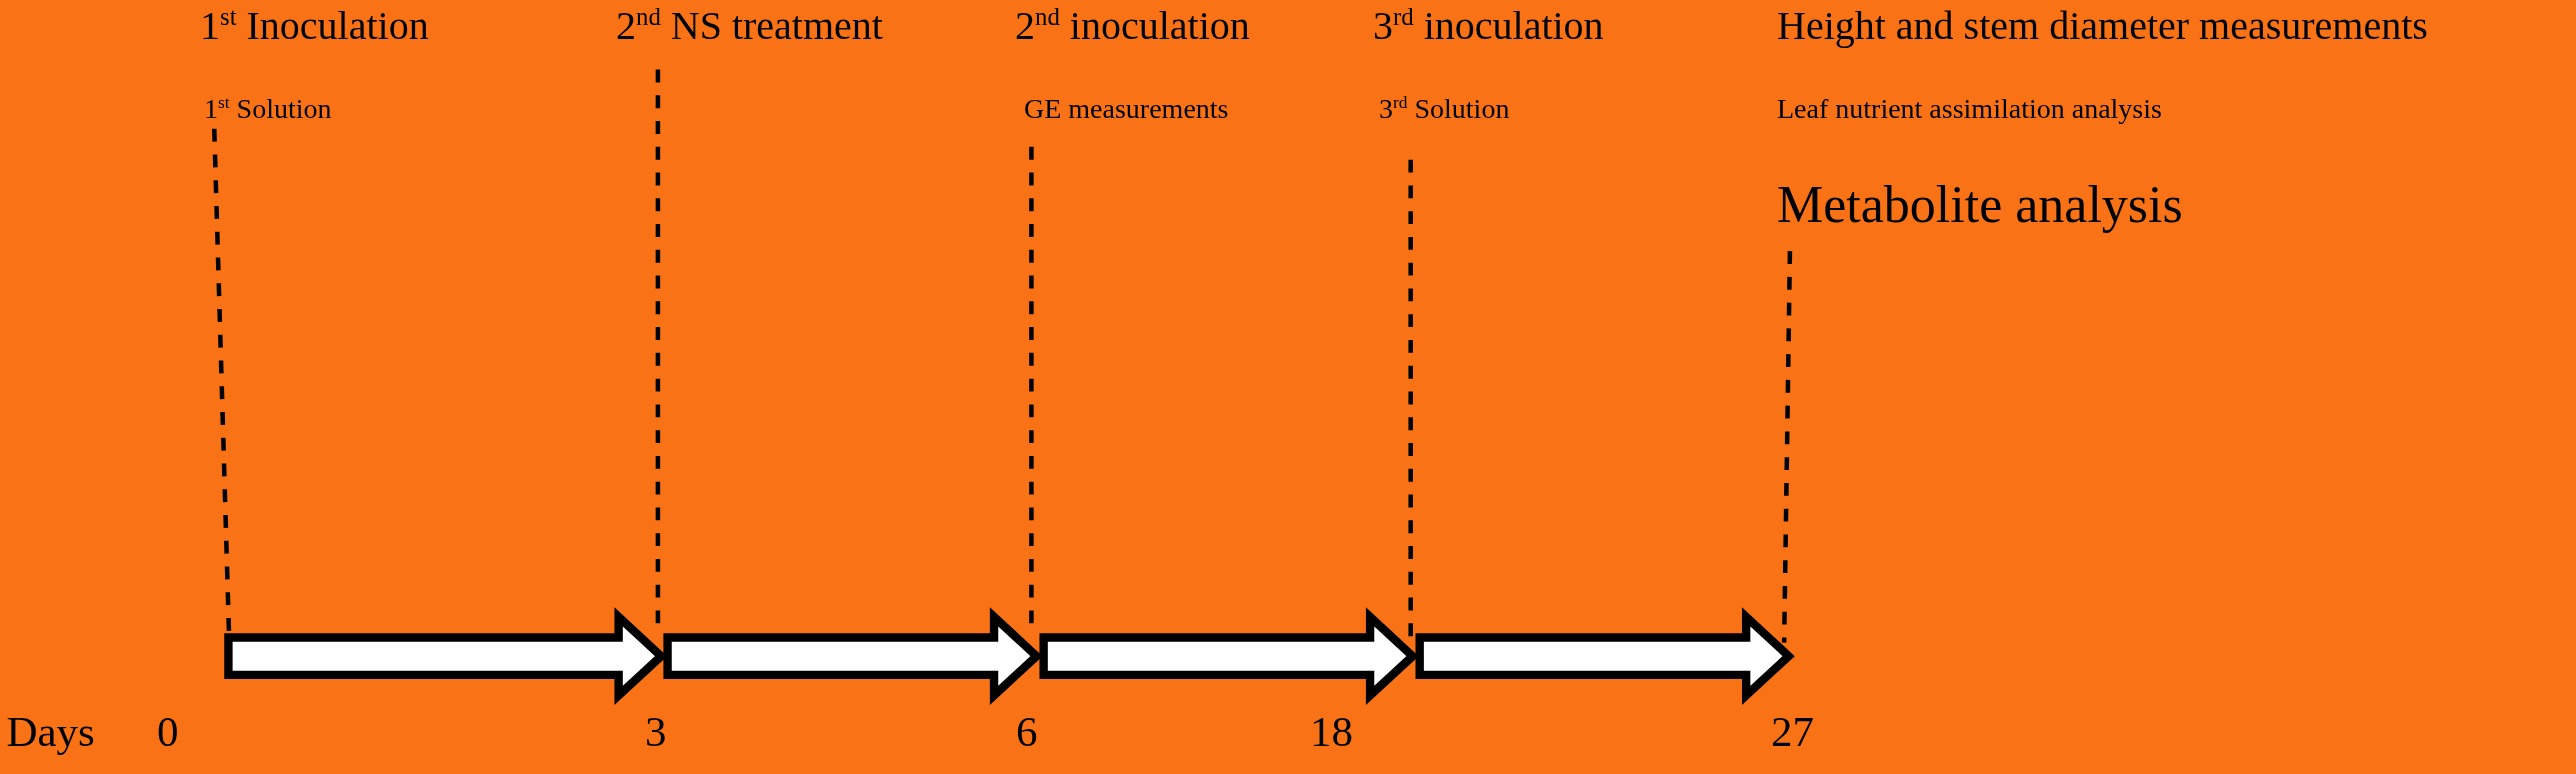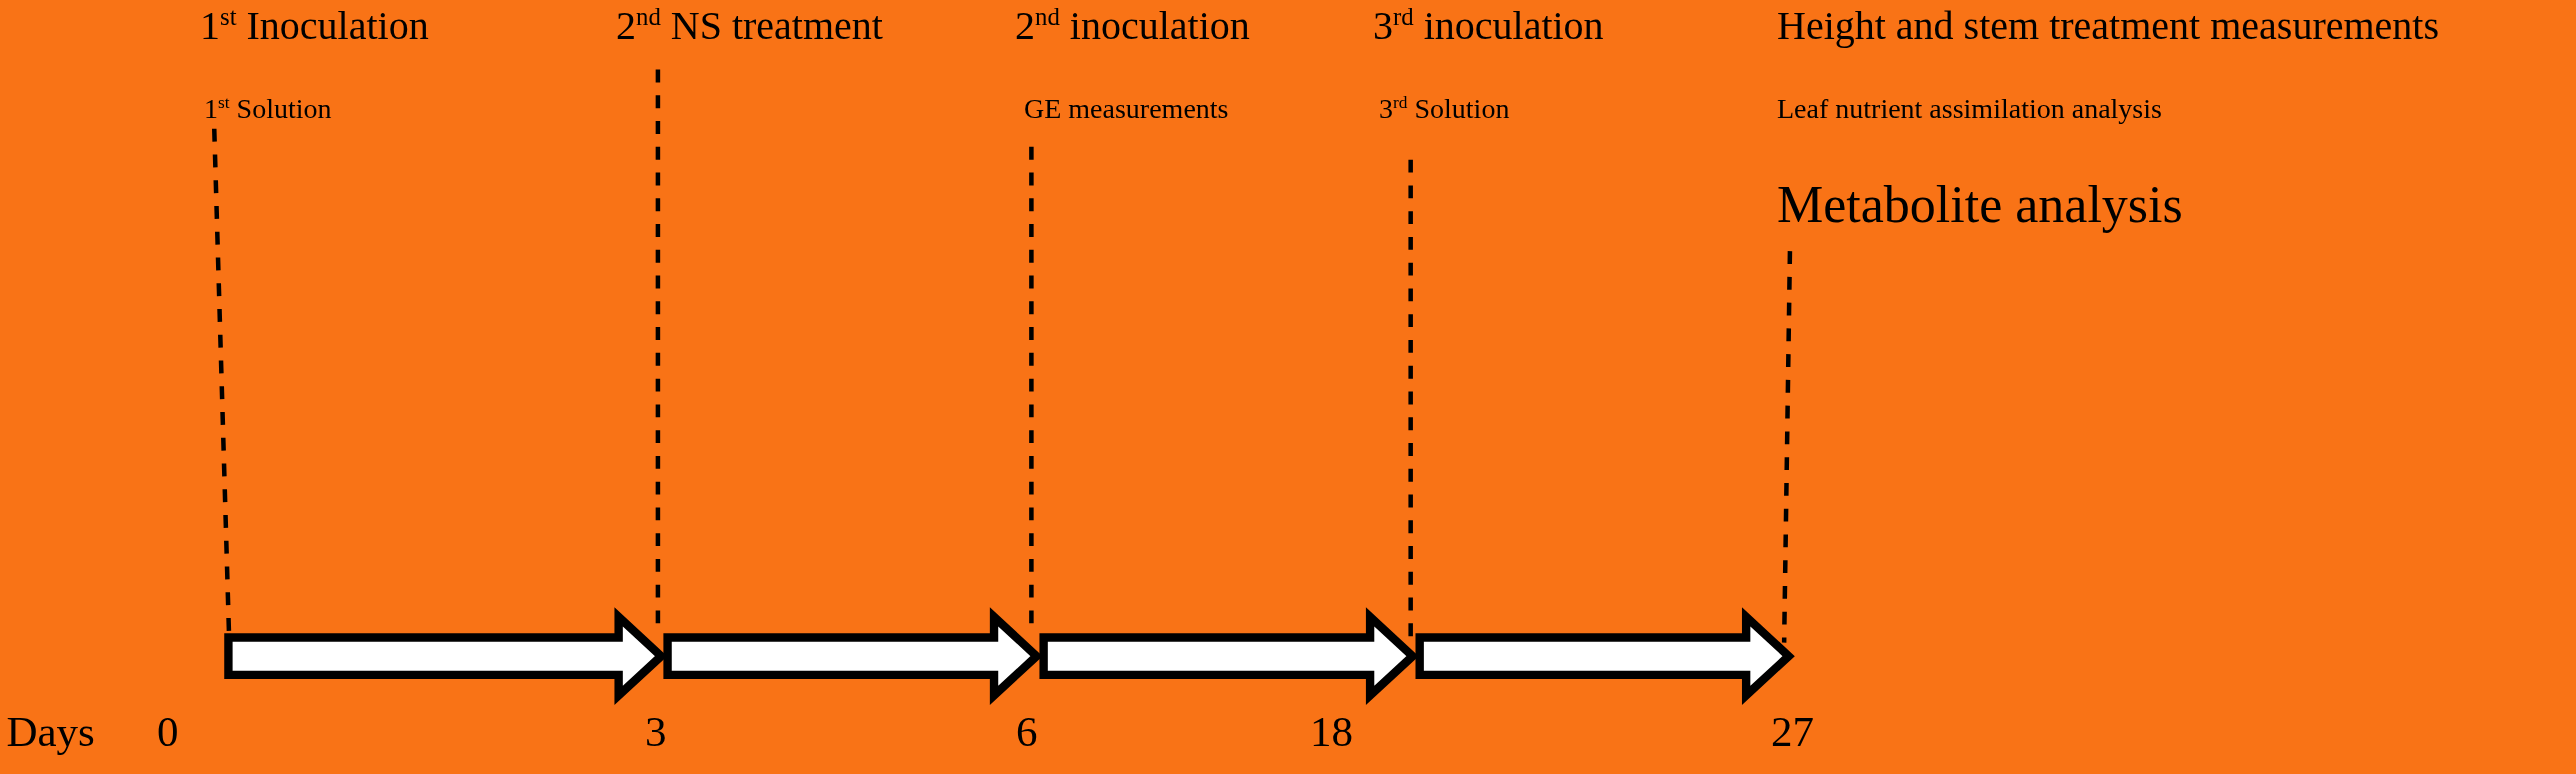--- a/index.html
+++ b/index.html
@@ -110,21 +110,21 @@
   <div class="lbl ev-row1 pos-e2"><span>2</span><sup>nd</sup><span> NS treatment</span></div>
 
   <div class="lbl ev-row1 pos-e3"><span>2</span><sup>nd</sup><span> inoculation</span></div>
 
   <div class="lbl ev-row2 pos-e3b">GE measurements</div>
 
   <div class="lbl ev-row1 pos-e4"><span>3</span><sup>rd</sup><span> inoculation</span></div>
 
   <div class="lbl ev-row2 pos-e4b"><span>3</span><sup>rd</sup><span> Solution</span></div>
 
-  <div class="lbl ev-row1 pos-e5">Height and stem treatment measurements</div>
+  <div class="lbl ev-row1 pos-e5">Height and stem diameter measurements</div>
   <div class="lbl ev-row2 pos-e5">Leaf nutrient assimilation analysis</div>
   <div class="lbl ev-row3 pos-e5">Metabolite analysis</div>
 
   <div class="days-word">Days</div>
 
   <div class="day-num dn0">0</div>
   <div class="day-num dn3">3</div>
   <div class="day-num dn6">6</div>
   <div class="day-num dn18">18</div>
   <div class="day-num dn27">27</div>

